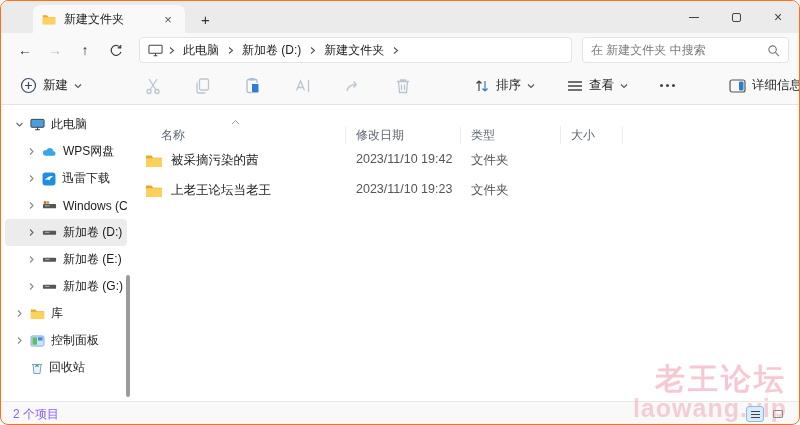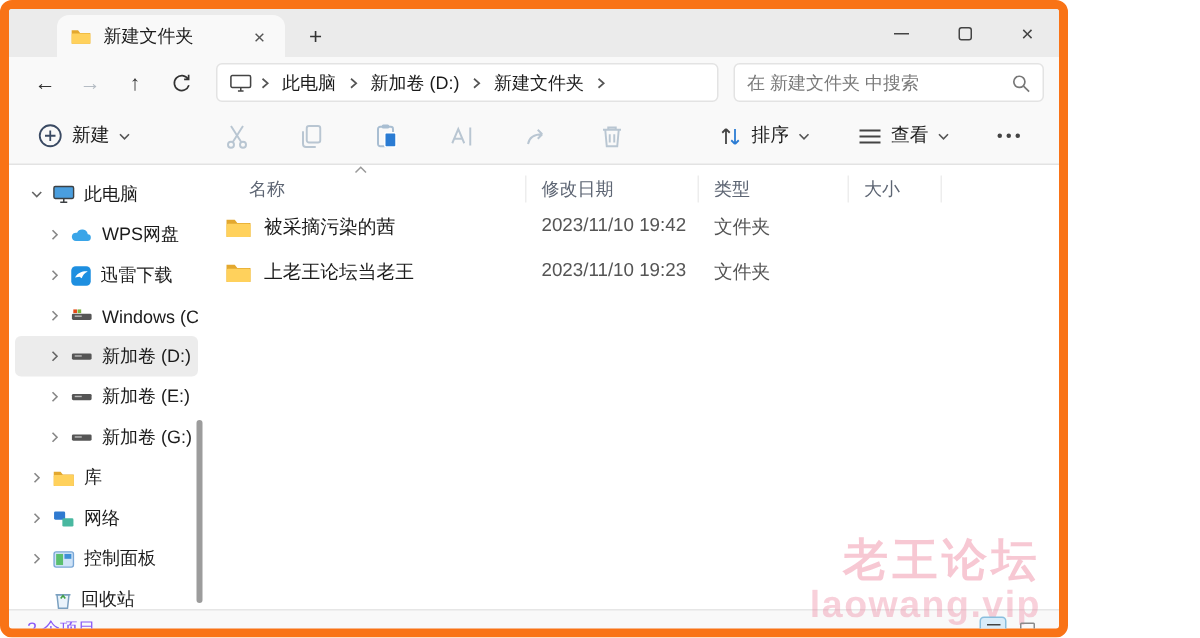--- a/index.html
+++ b/index.html
@@ -2,21 +2,21 @@
 <html style="--accent: #2b7cd3; --disabled: #b9c6d2; --watermark: #ee86a0; --folder-front: #ffd15c; --folder-back: #e3a82f;"><head>
 <meta charset="utf-8">
 <style>
   :root{
     --accent:#2b7cd3; --disabled:#b9c6d2; --text:#1b1b1b; --muted:#5d6573;
     --folder-front:#ffd15c; --folder-back:#e3a82f; --watermark:#ee86a0;
     --chrome:#f9f9f9; --titlebar:#ebebeb; --line:#e3e3e3;
   }
   *{box-sizing:border-box;margin:0;padding:0}
   body{margin:0;background:#fff;font-family:"Liberation Sans","DejaVu Sans",sans-serif;color:var(--text)}
-  .window{position:relative;width:712px;height:425px;border:6px solid #f97316;border-radius:8px;overflow:hidden;background:var(--chrome)}
+  .window{position:relative;width:800px;height:425px;border:1px solid #f97316;border-radius:8px;overflow:hidden;background:var(--chrome)}
 
   
   .titlebar{height:32px;background:var(--titlebar);display:flex;align-items:flex-end}
   .tab{margin-left:32px;width:152px;height:28px;background:var(--chrome);border-radius:8px 8px 0 0;display:flex;align-items:center;padding:0 9px;gap:8px;font-size:12px}
   .tab-label{flex:1;white-space:nowrap;overflow:hidden}
   .tab-close{width:16px;height:16px;border-radius:3px;display:flex;align-items:center;justify-content:center;font-size:13px;color:#555;cursor:default}
   .newtab{margin:0 0 6px 16px;font-size:15px;line-height:14px;color:#333}
   .win-controls{margin-left:auto;display:flex;height:32px;align-self:flex-start}
   .win-btn{width:42px;height:32px;display:flex;align-items:center;justify-content:center;color:#444}
   .glyph-min{display:block;width:10px;height:1px;background:#444}
@@ -46,21 +46,21 @@
   .content{display:flex;height:296px;background:#fff}
   .sidebar{width:130px;position:relative;padding-top:6px;flex-shrink:0}
   .side-item{height:27px;display:flex;align-items:center;gap:6px;font-size:12px;margin:0 4px;padding-left:10px;border-radius:4px;white-space:nowrap;overflow:hidden}
   .side-item.lvl1{padding-left:22px}
   .side-item.nochev{padding-left:26px}
   .side-item.selected{background:#ececec}
   .chev{flex-shrink:0;display:flex}
   .side-scrollbar{position:absolute;right:1px;top:170px;width:4px;height:122px;background:#9c9c9c;border-radius:2px}
 
   .filearea{flex:1;position:relative;overflow:hidden}
-  .list-header{display:flex;height:24px;align-items:center;margin-top:4px;font-size:12px;color:var(--muted)}
+  .list-header{display:flex;height:24px;align-items:center;margin-top:18px;font-size:12px;color:var(--muted)}
   .hcell{height:18px;display:flex;align-items:center;border-right:1px solid #ededed;position:relative}
   .hcell.name{width:215px;padding-left:30px}
   .hcell.date{width:115px;padding-left:10px}
   .hcell.type{width:100px;padding-left:10px}
   .hcell.size{width:62px;padding-left:10px}
   .sort-caret{position:absolute;top:-7px;left:100px}
   .rows{margin-top:5px}
   .row{display:flex;height:30px;align-items:flex-start;font-size:12.5px}
   .cell-name{width:215px;display:flex;align-items:center;gap:8px;padding-left:14px}
   .cell-date{width:115px;padding-left:10px;color:#555}
@@ -318,30 +318,20 @@
             <path d="M1,1.5 h5.5 l1.7,2.2 H17 V13 H1 z" fill="#e3a82f"></path>
             <rect x="1" y="4.2" width="16" height="8.8" rx="1" fill="#ffd15c"></rect>
           </svg>
         <span>库</span>
       </div>
       <div class="side-item">
         <svg class="chev" width="9" height="9" viewBox="0 0 9 9">
             <path d="M3,1.5 L6,4.5 L3,7.5" fill="none" stroke="#888" stroke-width="1.1"></path>
           </svg>
         <svg width="15" height="12" viewBox="0 0 16 13">
-            <rect x="1" y="1" width="8" height="6" rx="1" fill="#2f7ad0"></rect>
-            <rect x="7" y="6" width="8" height="6" rx="1" fill="#49b8a0"></rect>
-          </svg>
-        <span>网络</span>
-      </div>
-      <div class="side-item">
-        <svg class="chev" width="9" height="9" viewBox="0 0 9 9">
-            <path d="M3,1.5 L6,4.5 L3,7.5" fill="none" stroke="#888" stroke-width="1.1"></path>
-          </svg>
-        <svg width="15" height="12" viewBox="0 0 16 13">
             <rect x="1" y="1" width="14" height="11" rx="1.5" fill="#cfe3f7" stroke="#7aa7d6"></rect>
             <rect x="2.5" y="2.5" width="5" height="8" fill="#5bbf6e"></rect>
             <rect x="8.5" y="2.5" width="5" height="3.5" fill="#3f8fd6"></rect>
           </svg>
         <span>控制面板</span>
       </div>
       <div class="side-item nochev">
         <svg width="12" height="13" viewBox="0 0 12 13">
             <path d="M2,3.5 h8 l-1,9 h-6 z" fill="#eaf3fb" stroke="#7aa0c0"></path>
             <path d="M1,3.5 h10" stroke="#7aa0c0"></path>

